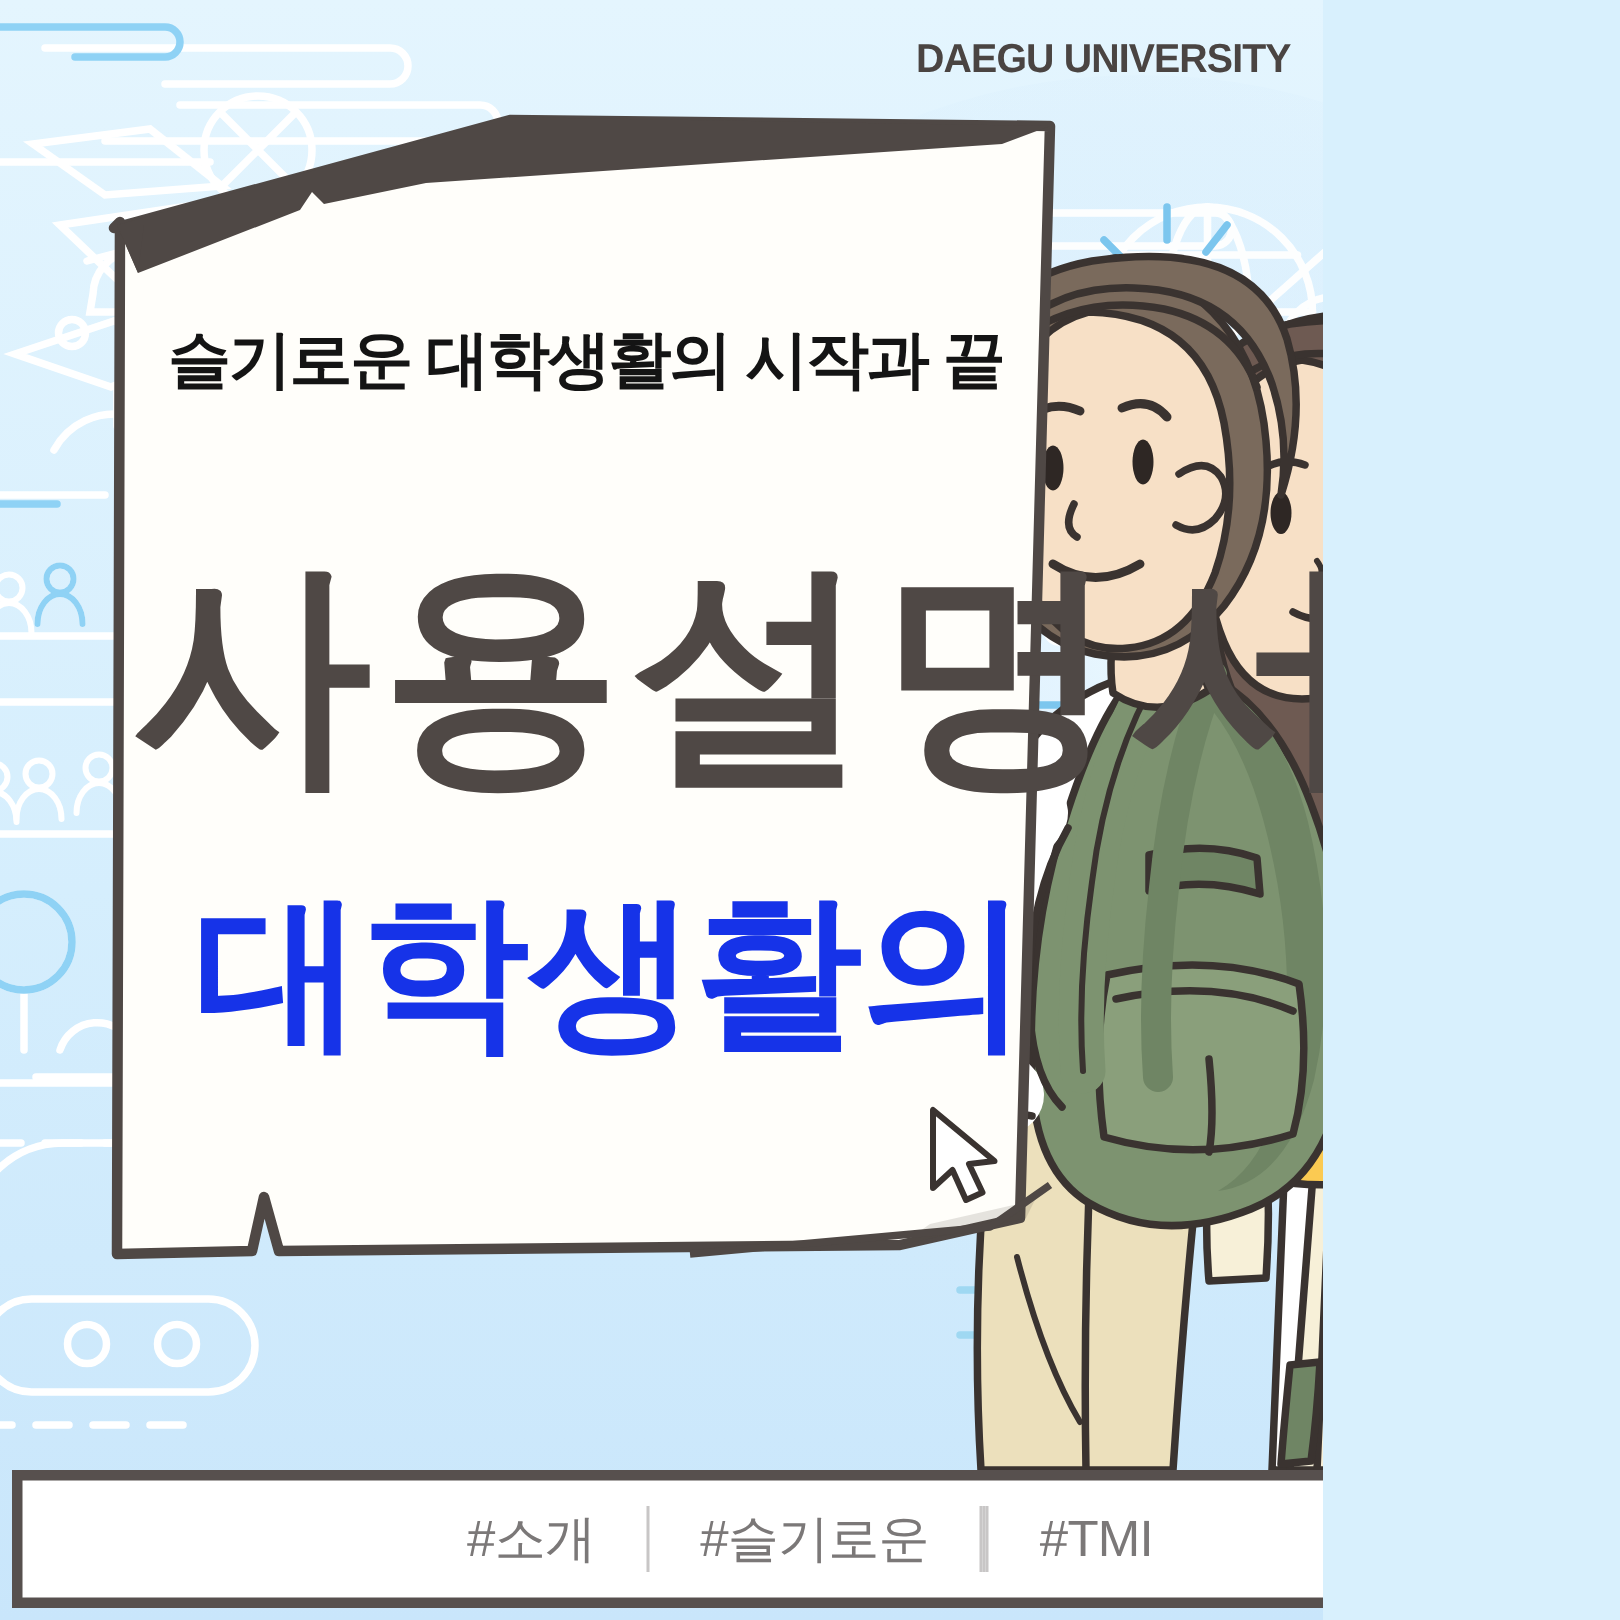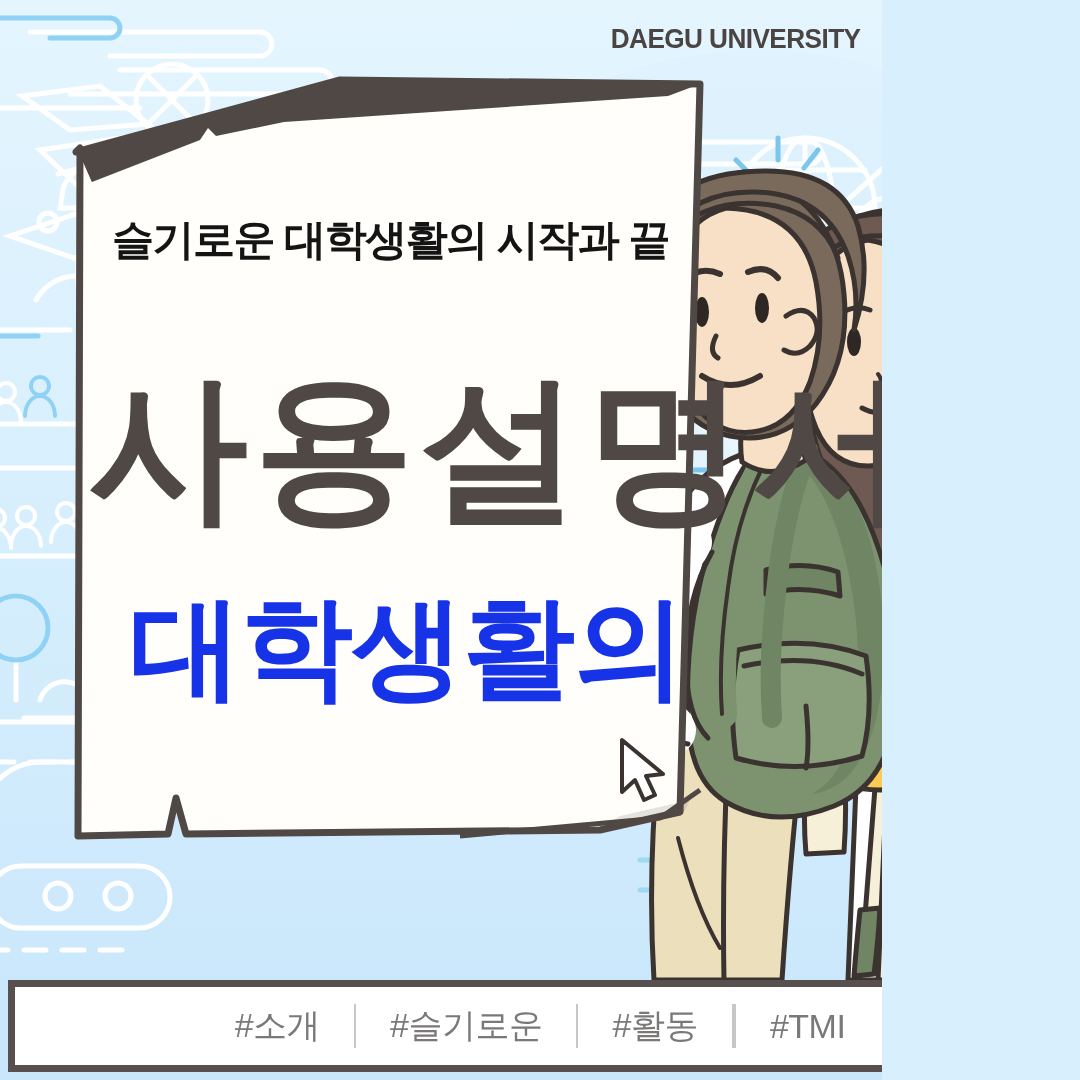--- a/index.html
+++ b/index.html
@@ -391,20 +391,19 @@
   <svg class="cursor" width="58" height="72" viewBox="0 0 58 72">
     <path d="M8 4 L8 56 L21 44 L30 64 L41 59 L32 40 L49 38 Z" fill="#ffffff" stroke="#3a3330" stroke-width="4" stroke-linejoin="round"></path>
   </svg>
 
   <div class="navbar">
     <div class="nav-items">
       <div class="nav-item">#소개</div>
       <div class="nav-sep"></div>
       <div class="nav-item">#슬기로운</div>
       <div class="nav-sep"></div>
-      <div class="nav-item">#활동</div>
       <div class="nav-sep"></div>
       <div class="nav-sep"></div>
       <div class="nav-item">#TMI</div>
     </div>
   </div>
 
 </div>
 
 </body></html>

